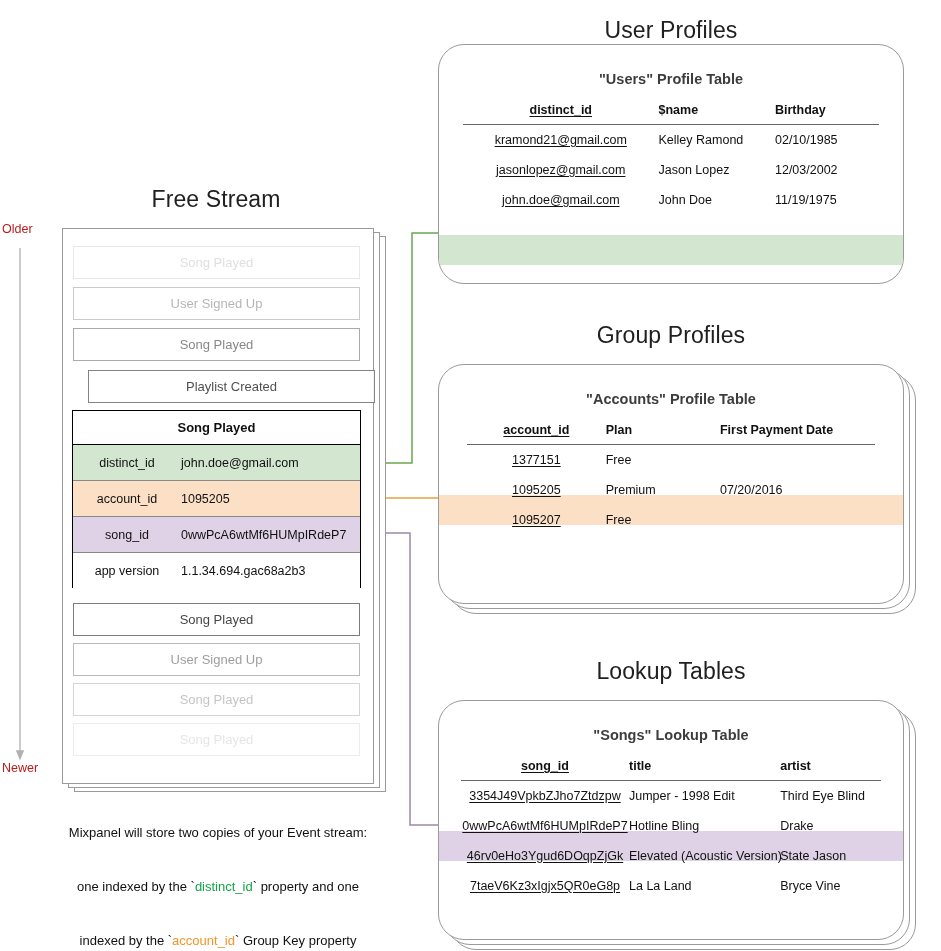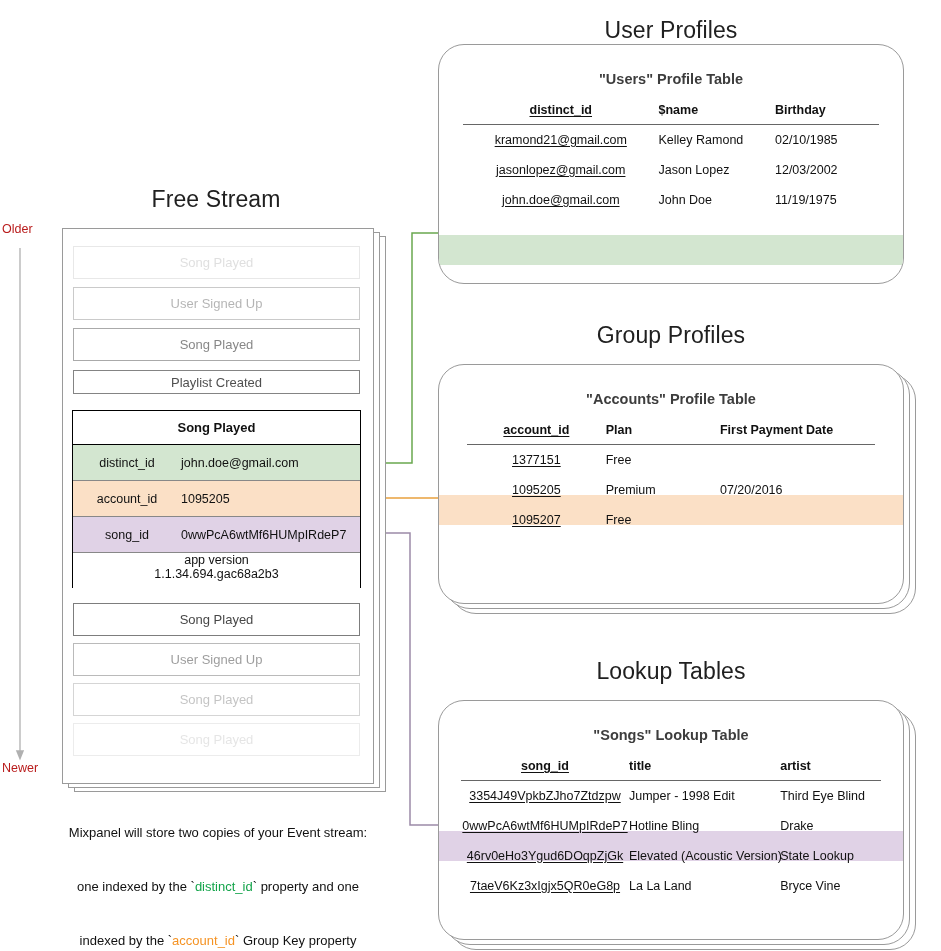--- a/index.html
+++ b/index.html
@@ -133,21 +133,21 @@
     border-right: 1.2px solid #888;
     border-bottom: 1.2px solid #888;
     font-size: 12.5px;
     color: #111;
   }
   .prop-k { width: 108px; text-align: center; }
   .prop-v { flex: 1; text-align: left; }
   .p-green  { background: #d3e6d0; }
   .p-orange { background: #fbe0c6; }
   .p-purple { background: #e0d2e6; }
-  .p-plain  { background: #fff; flex-direction: column; }
+  .p-plain  { background: #fff; }
 
   
   .axis-label {
     position: absolute;
     font-size: 12.5px;
     color: #b91c1c;
     white-space: nowrap;
   }
 
   
@@ -211,21 +211,21 @@
 
   <div class="ev" style="left:73px; top:246px; width:287px; height:33px; opacity:.16;">
     <span>Song Played</span>
   </div>
   <div class="ev" style="left:73px; top:287px; width:287px; height:33px; opacity:.38;">
     <span>User Signed Up</span>
   </div>
   <div class="ev" style="left:73px; top:328px; width:287px; height:33px; opacity:.62;">
     <span>Song Played</span>
   </div>
-  <div class="ev" style="left:73px; top:370px; width:287px; height:24px; opacity:.9;">
+  <div class="ev" style="left:88px; top:370px; width:287px; height:33px; opacity:.9;">
     <span>Playlist Created</span>
   </div>
 
   <div class="ev-card" style="left:72px; top:410px; width:289px; height:178px;">
     <div class="ev-card-hdr">Song Played</div>
     <div class="prop-row p-green" style="border-left:none;border-right:none;">
       <span class="prop-k">distinct_id</span>
       <span class="prop-v">john.doe@gmail.com</span>
     </div>
     <div class="prop-row p-orange" style="border-left:none;border-right:none;">
@@ -380,21 +380,21 @@
               <td>Third Eye Blind</td>
             </tr>
             <tr>
               <td class="c0"><span>0wwPcA6wtMf6HUMpIRdeP7</span></td>
               <td>Hotline Bling</td>
               <td>Drake</td>
             </tr>
             <tr>
               <td class="c0"><span>46rv0eHo3Ygud6DOqpZjGk</span></td>
               <td>Elevated (Acoustic Version)</td>
-              <td>State Lookup</td>
+              <td>State Jason</td>
             </tr>
             <tr>
               <td class="c0"><span>7taeV6Kz3xIgjx5QR0eG8p</span></td>
               <td>La La Land</td>
               <td>Bryce Vine</td>
             </tr>
           </tbody>
         </table>
       </div>
     </div>

